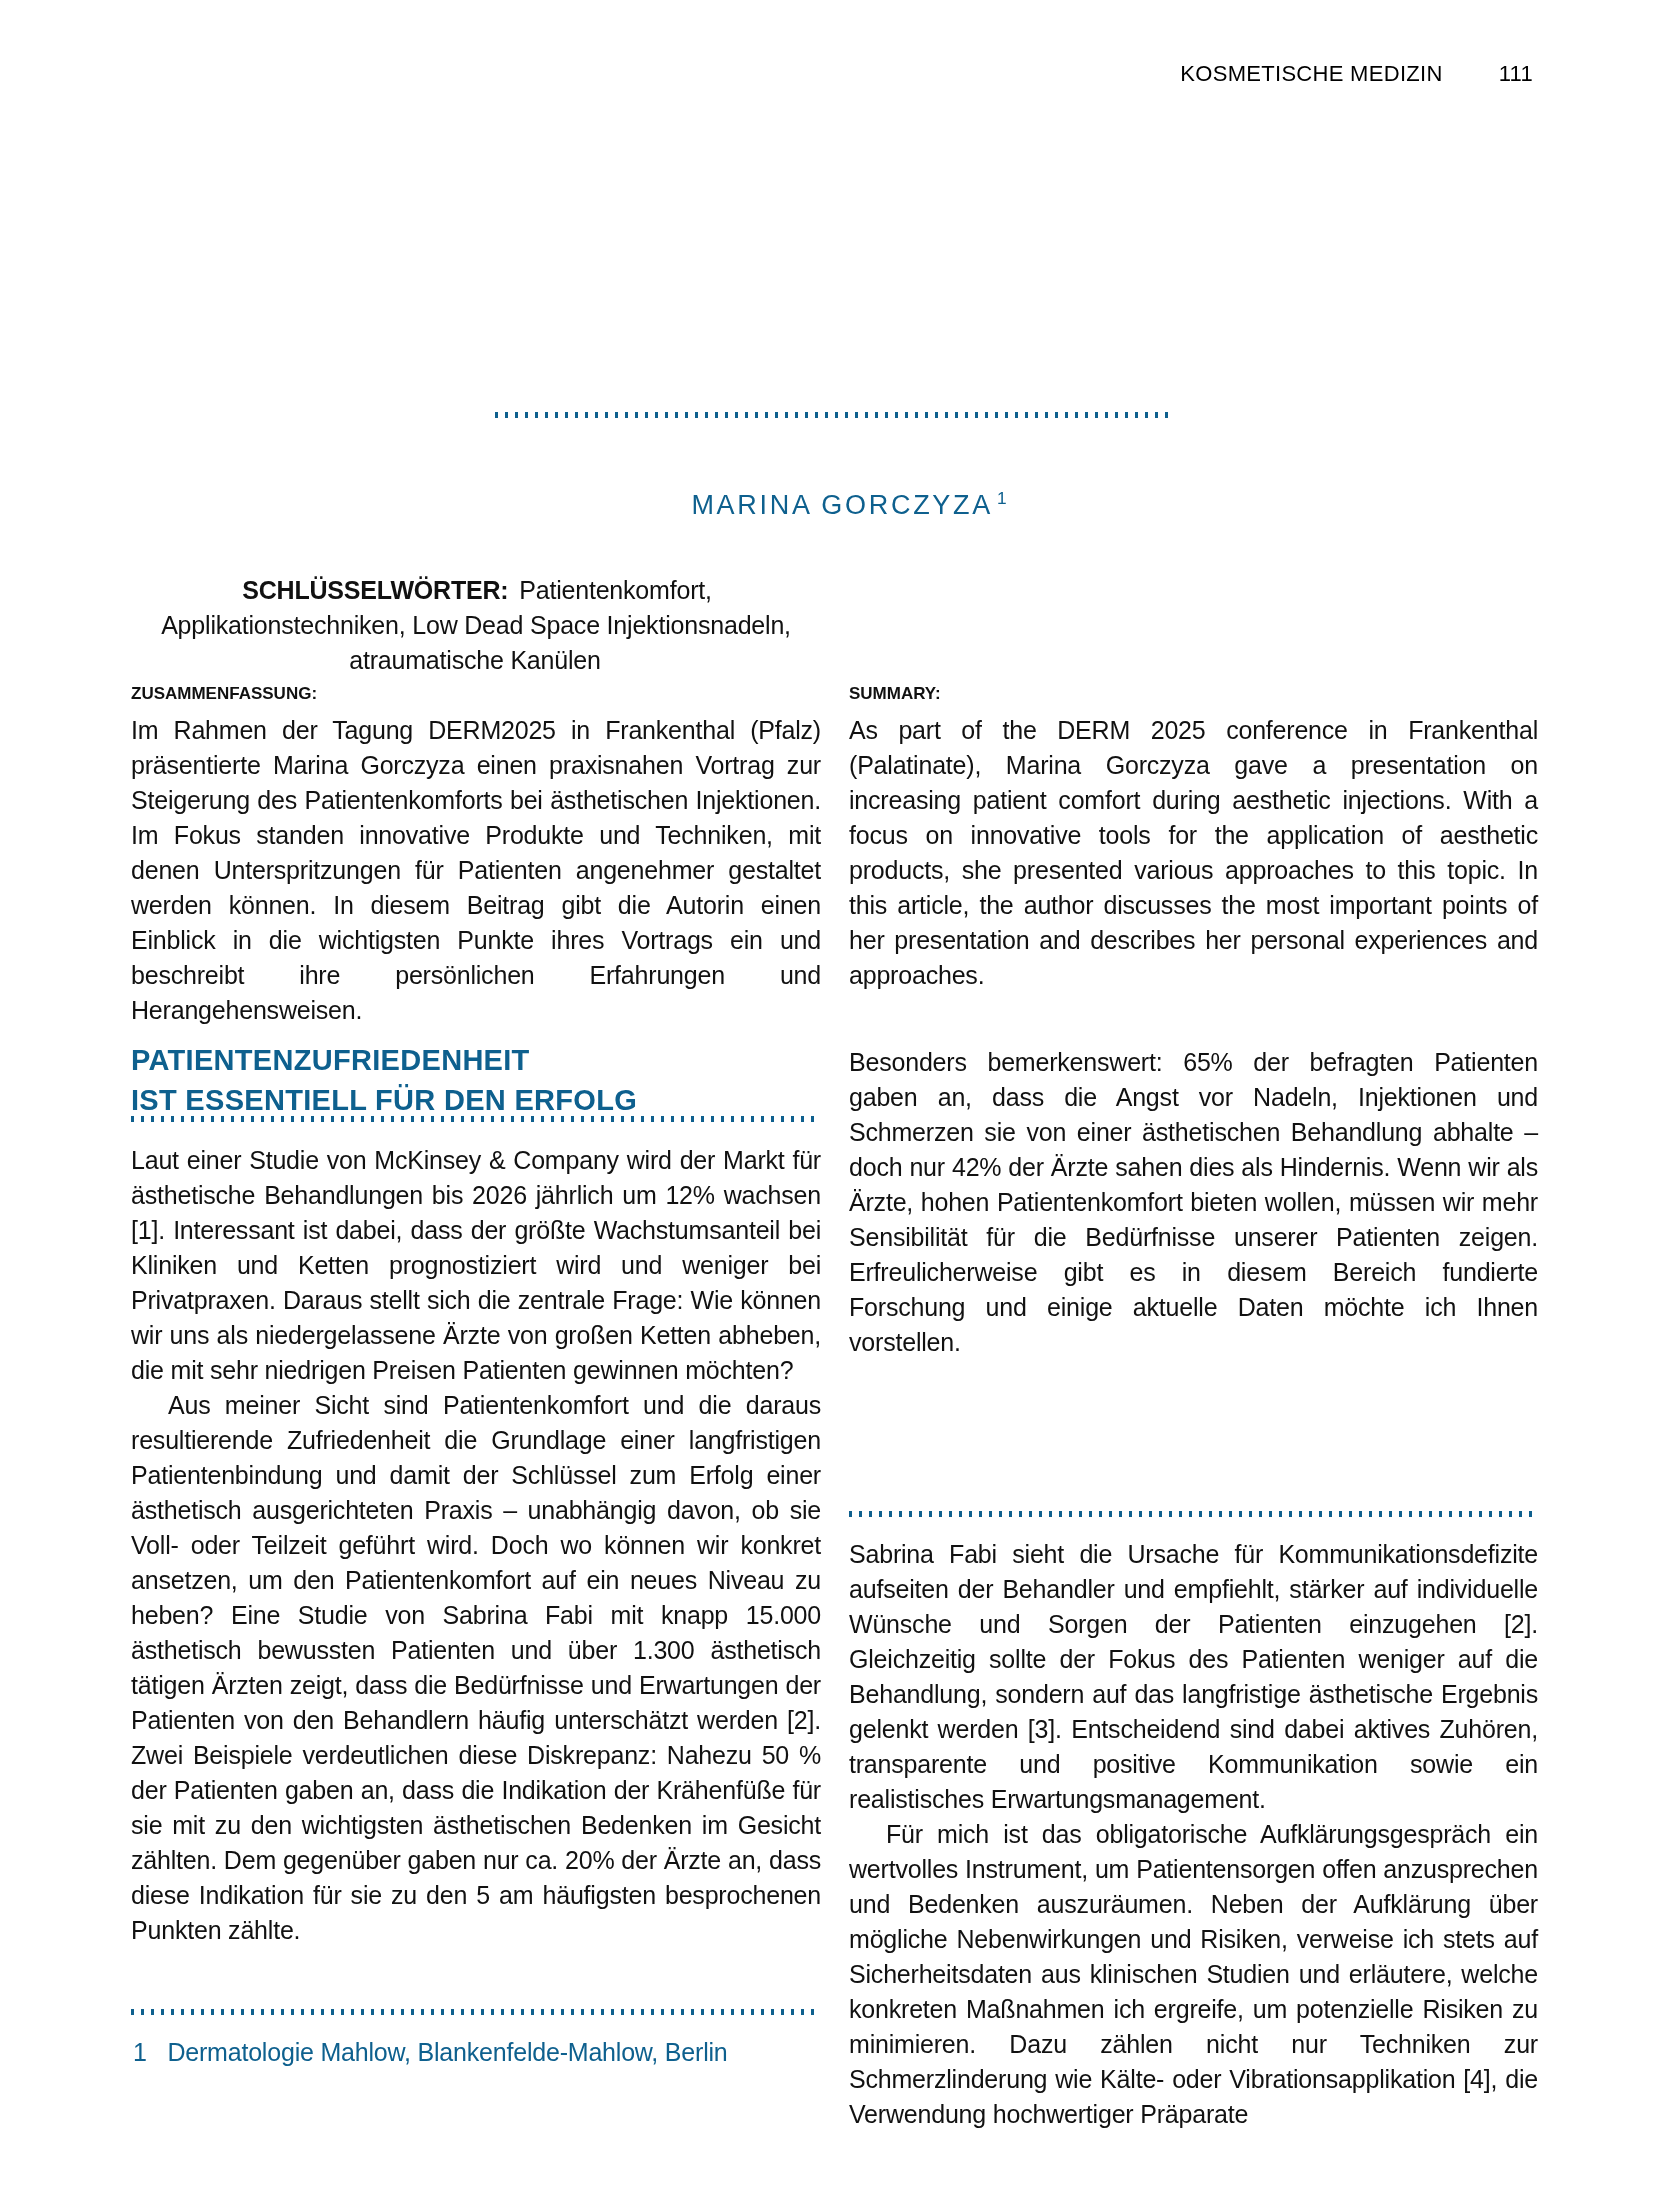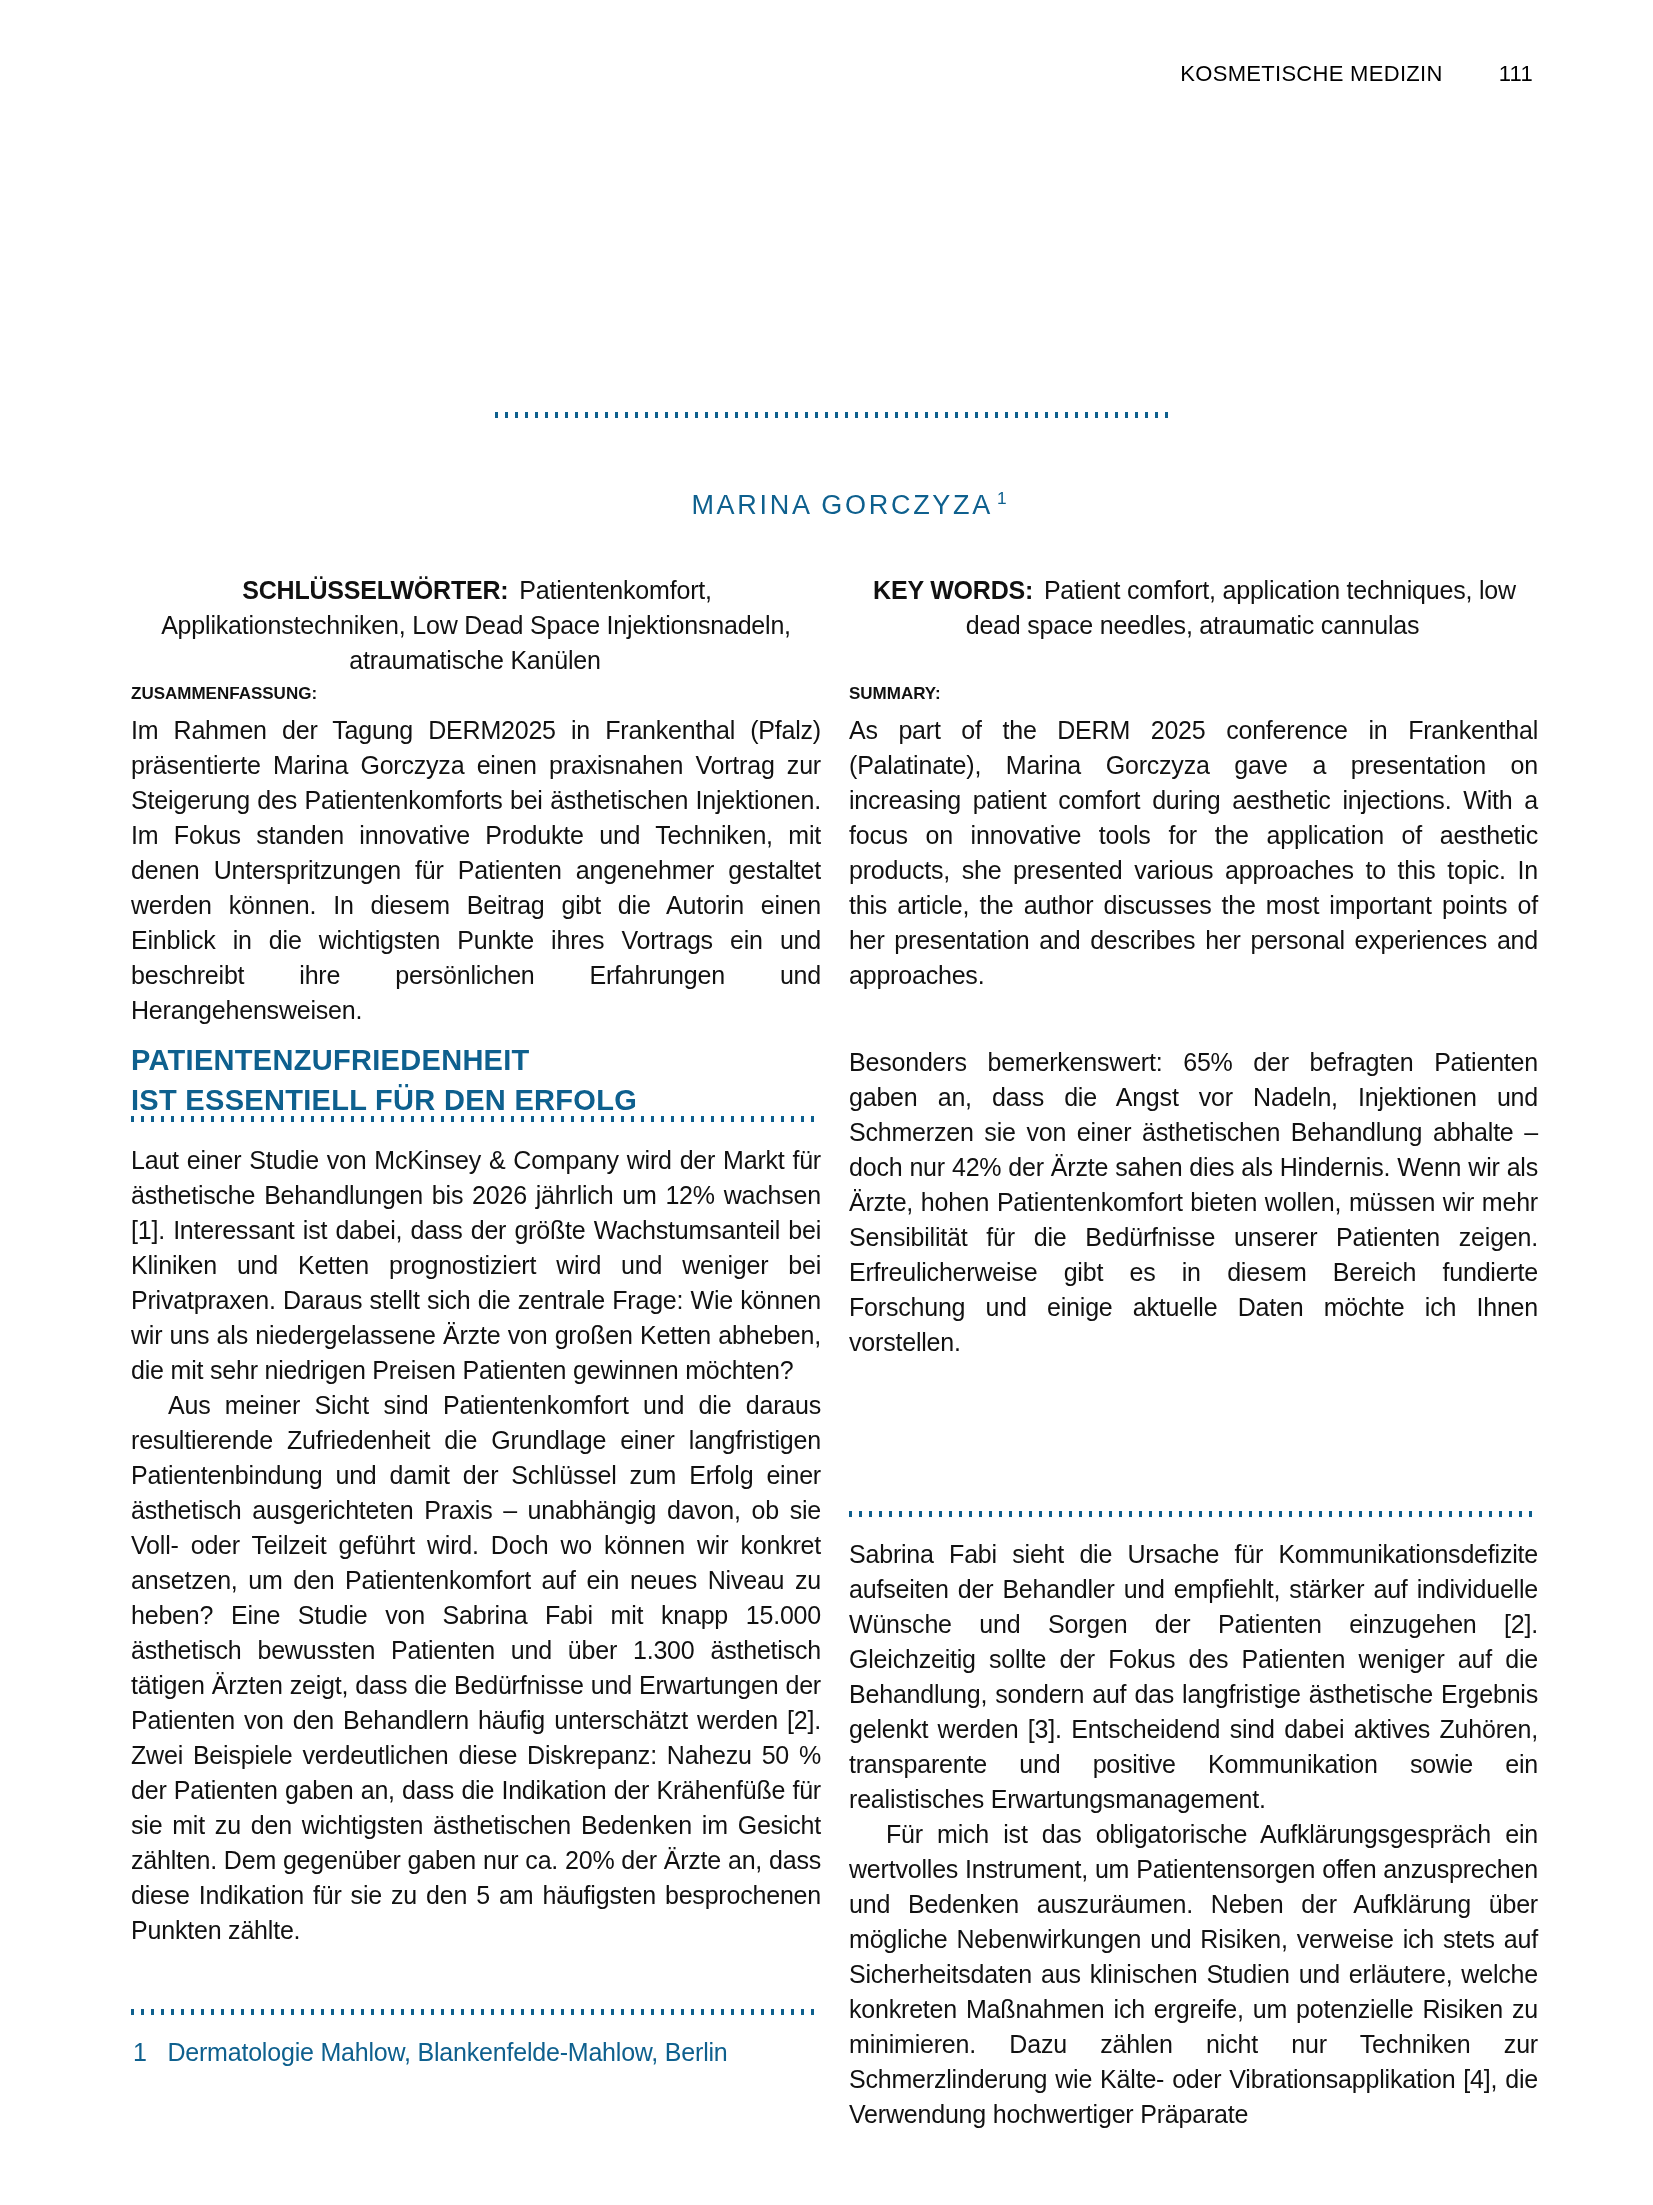--- a/index.html
+++ b/index.html
@@ -117,23 +117,20 @@
   <div class="dots dots-title"></div>
 
   <div class="author-line">
     <span>MARINA GORCZYZA</span><sup>1</sup>
   </div>
 
   <div class="kw" style="left:123px;top:565px;">
     <b>SCHLÜSSELWÖRTER:</b><span> Patientenkomfort, Applikationstechniken, Low Dead Space Injektionsnadeln, atraumatische Kanülen</span>
   </div>
 
-  <div class="kw" style="left:841px;top:565px;width:689px;">
-    <b>KEY WORDS:</b><span> Patient comfort, application techniques, low dead space needles, atraumatic cannulas</span>
-  </div>
 
   <div class="abstract-label" style="left:123px;top:668px;">ZUSAMMENFASSUNG:</div>
   <div class="abstract-text" style="left:123px;top:705px;">Im Rahmen der Tagung DERM2025 in Frankenthal (Pfalz) präsentierte Marina Gorczyza einen praxisnahen Vortrag zur Steigerung des Patientenkomforts bei ästhetischen Injektionen. Im Fokus standen innovative Produkte und Techniken, mit denen Unterspritzungen für Patienten angenehmer gestaltet werden können. In diesem Beitrag gibt die Autorin einen Einblick in die wichtigsten Punkte ihres Vortrags ein und beschreibt ihre persönlichen Erfahrungen und Herangehensweisen.</div>
 
   <div class="abstract-label" style="left:841px;top:668px;">SUMMARY:</div>
   <div class="abstract-text" style="left:841px;top:705px;width:689px;">As part of the DERM 2025 conference in Frankenthal (Palatinate), Marina Gorczyza gave a presentation on increasing patient comfort during aesthetic injections. With a focus on innovative tools for the application of aesthetic products, she presented various approaches to this topic. In this article, the author discusses the most important points of her presentation and describes her personal experiences and approaches.</div>
 
   <h2 class="section-heading" style="left:123px;top:1032px;">PATIENTENZUFRIEDENHEIT
 IST ESSENTIELL FÜR DEN ERFOLG</h2>
   <div class="dots" style="left:123px;top:1108px;width:690px;"></div>

